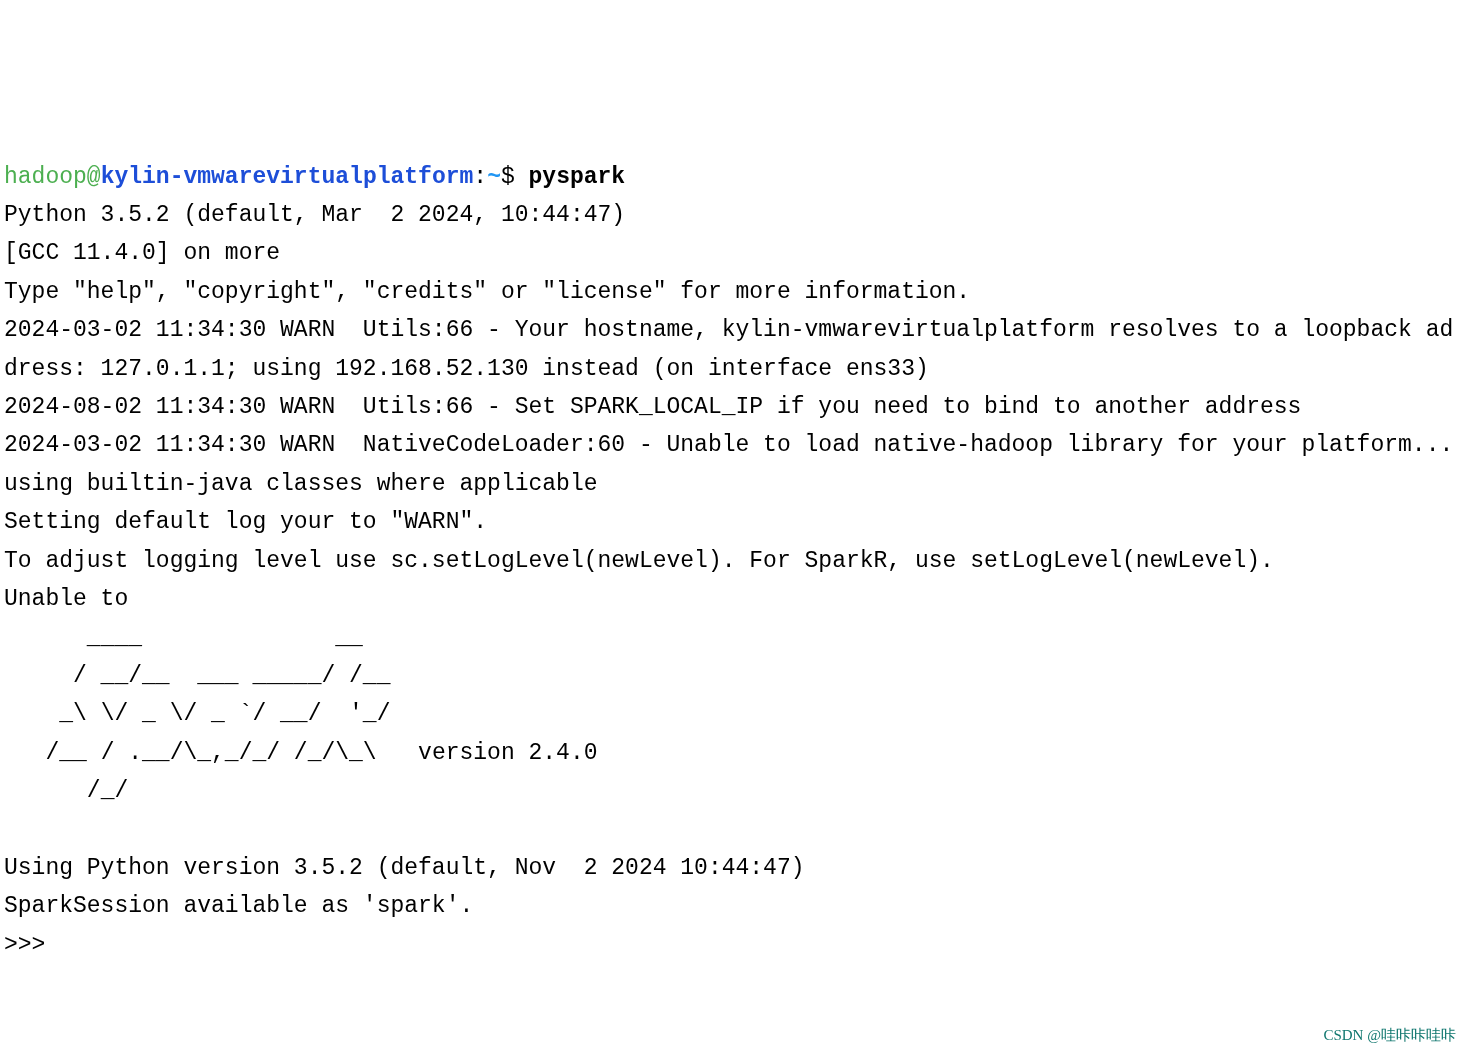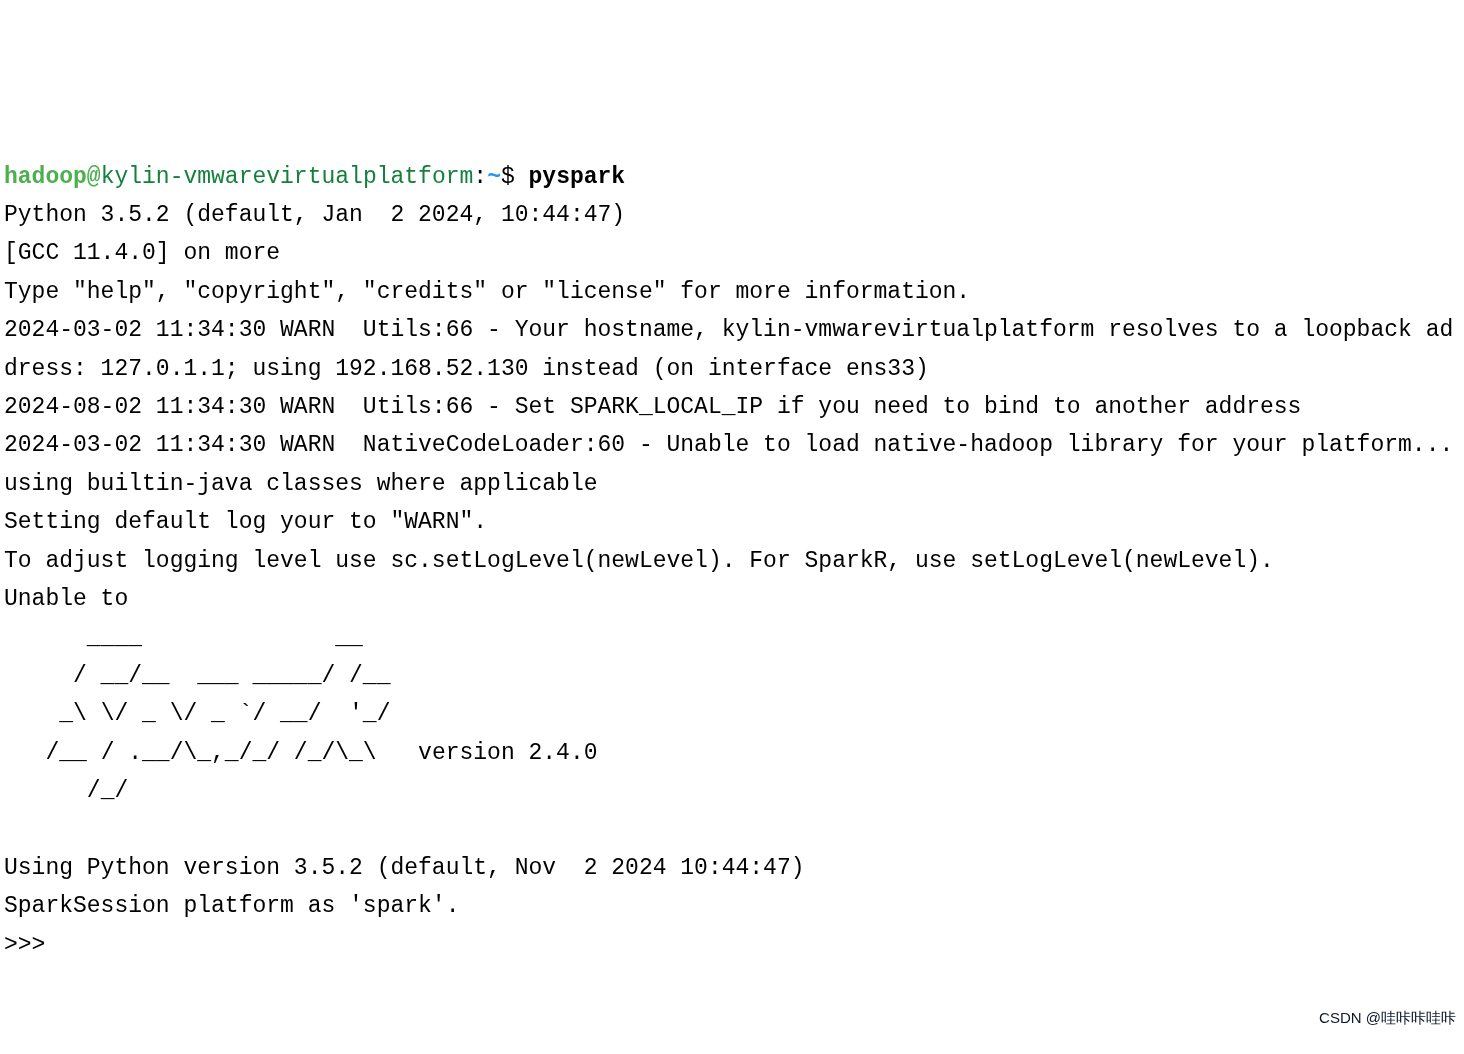--- a/index.html
+++ b/index.html
@@ -13,71 +13,71 @@
       font-size: 23px;
       line-height: 1.67;
       padding: 4px 4px;
       color: #000000;
       white-space: pre-wrap;
       word-break: break-all;
       position: relative;
     }
     .prompt-user {
       color: #4CAF50;
-      font-weight: bold;
+      font-weight: normal;
     }
     .prompt-host {
-      color: #15803d;
-      font-weight: normal;
+      color: #1d4ed8;
+      font-weight: bold;
     }
     .prompt-path {
       color: #2196F3;
       font-weight: bold;
     }
     .prompt-dollar {
       color: #000000;
     }
     .command {
       color: #000000;
       font-weight: bold;
     }
     .output {
       color: #000000;
     }
     .watermark {
       position: fixed;
-      bottom: 24px;
+      bottom: 6px;
       right: 8px;
       font-size: 15px;
-      color: #0f172a;
-      font-family: Liberation Sans, sans-serif;
+      color: #0f766e;
+      font-family: Liberation Serif, serif;
       white-space: nowrap;
     }
   </style>
 </head>
 <body>
 
 
 
 <div><span class="prompt-user">hadoop</span><span class="prompt-user">@</span><span class="prompt-host">kylin-vmwarevirtualplatform</span><span class="prompt-dollar">:</span><span class="prompt-path">~</span><span class="prompt-dollar">$ </span><span class="command">pyspark</span>
-<span class="output">Python 3.5.2 (default, Jan  2 2024, 10:44:47)</span>
+<span class="output">Python 3.5.2 (default, Mar  2 2024, 10:44:47)</span>
 <span class="output">[GCC 11.4.0] on more</span>
 <span class="output">Type "help", "copyright", "credits" or "license" for more information.</span>
 <span class="output">2024-03-02 11:34:30 WARN  Utils:66 - Your hostname, kylin-vmwarevirtualplatform resolves to a loopback address: 127.0.1.1; using 192.168.52.130 instead (on interface ens33)</span>
 <span class="output">2024-08-02 11:34:30 WARN  Utils:66 - Set SPARK_LOCAL_IP if you need to bind to another address</span>
 <span class="output">2024-03-02 11:34:30 WARN  NativeCodeLoader:60 - Unable to load native-hadoop library for your platform... using builtin-java classes where applicable</span>
 <span class="output">Setting default log your to "WARN".</span>
 <span class="output">To adjust logging level use sc.setLogLevel(newLevel). For SparkR, use setLogLevel(newLevel).</span>
 <span class="output">Unable to</span>
 <span class="output">      ____              __</span>
 <span class="output">     / __/__  ___ _____/ /__</span>
 <span class="output">    _\ \/ _ \/ _ `/ __/  '_/</span>
 <span class="output">   /__ / .__/\_,_/_/ /_/\_\   version 2.4.0</span>
 <span class="output">      /_/</span>
 
 <span class="output">Using Python version 3.5.2 (default, Nov  2 2024 10:44:47)</span>
-<span class="output">SparkSession platform as 'spark'.</span>
+<span class="output">SparkSession available as 'spark'.</span>
 <span class="output">&gt;&gt;&gt; </span></div>
 
 <div class="watermark">CSDN @哇咔咔哇咔</div>
 
 
 
 
 </body></html>

